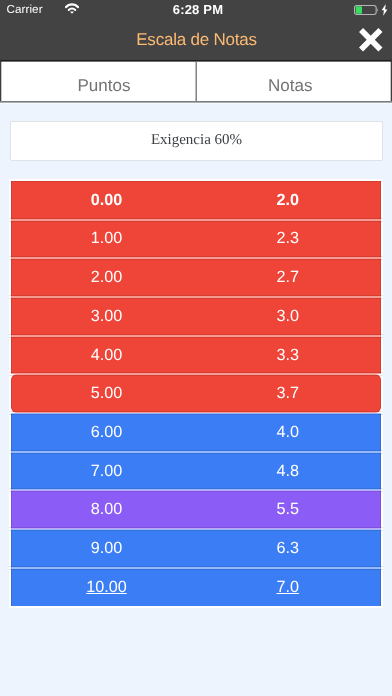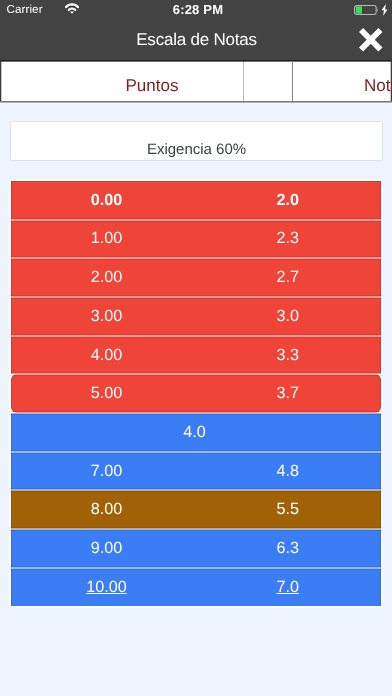--- a/index.html
+++ b/index.html
@@ -12,37 +12,37 @@
   .statusbar { position:absolute; top:0; left:0; width:392px; height:20px; background:#434343; color:#fff; }
   .sb-left { position:absolute; left:6.5px; top:-1px; height:20px; display:flex; align-items:center;gap:17px; }
   .sb-carrier { font-size:11.6px; letter-spacing:0.1px; }
   .wifi { margin-left:5px; display:block; margin-top:-1px; }
   .sb-center { position:absolute; left:4px; right:0; top:-0.5px; height:20px; display:flex; align-items:center; justify-content:center; font-size:13px; font-weight:bold; letter-spacing:0.2px; }
   .sb-right { position:absolute; right:0; top:0; width:60px; height:20px; }
   .bat { position:absolute; left:22px; top:5px; display:block; }
   .bolt { position:absolute; left:49px; top:3.6px; display:block; }
 
   
-  .navbar { position:absolute; top:20px; left:0; width:392px; height:40px; background:#434343; color:#ffffff;text-align:center; }
+  .navbar { position:absolute; top:20px; left:0; width:392px; height:40px; background:#434343; color:#fdba74;text-align:center; }
   .nav-title { position:absolute; left:1px; right:0; top:0; height:40px; display:flex; align-items:center; justify-content:center; font-size:17px; letter-spacing:-0.22px; }
   .close-btn { position:absolute; right:9.3px; top:8.3px; width:23.5px; height:23.5px; display:block; }
 
   
   .tabbar { position:absolute; top:60px; left:0; width:392px; height:41px; background:#fff;
             border-top:1px solid #1e1e1e; border-bottom:none; border-left:1px solid #3d3d3d; border-right:1px solid #3d3d3d; display:flex;
             box-shadow: inset 1px 0 rgba(0,0,0,0.22), inset -1px 0 rgba(0,0,0,0.22), inset 0 1px rgba(0,0,0,0.55); }
   .tabbar-underline { position:absolute; top:101px; left:0; width:392px; height:3px;
             background:linear-gradient(to bottom, #7c7e81 0, #7c7e81 1px, #a9abaf 1px, #a9abaf 2px, #f8fbfd 2px, #f8fbfd 3px); }
-  .tab { width:195px; display:flex; align-items:center; justify-content:center; font-size:17px; color:#7f1d1d; position:relative; flex:none; padding-top:9px;margin-left:48px; }
+  .tab { width:195px; display:flex; align-items:center; justify-content:center; font-size:17px; color:#737373; position:relative; flex:none; padding-top:9px; }
   .tab.left { padding-left:11px; box-shadow: inset -1px 0 rgba(0,0,0,0.26); }
   .tab.right { padding-right:8.5px; border-left:1px solid #83858a; width:196px; }
 
   
   .exig { position:absolute; left:9.8px; top:121px; width:373.4px; height:40px; padding-bottom:2px; background:#fff; border:1px solid #dfe3e8;
-          border-radius:2px; display:flex; align-items:flex-end; justify-content:center; font-size:15px; color:#3c4043; }
+          border-radius:2px; display:flex; align-items:center; justify-content:center; font-size:15px; color:#3c4043;font-family:Liberation Serif, serif; }
 
   .table { position:absolute; left:9.1px; top:179.2px; width:374px; background:#fff; padding:1.8px; }
   .row { height:38.68px; display:flex; align-items:center; color:#fff; font-size:16.2px; position:relative; box-shadow: inset 1px 0 rgba(0,0,0,0.12), inset -1px 0 rgba(0,0,0,0.12); }
   .row:first-child { box-shadow: inset 1px 0 rgba(0,0,0,0.12), inset -1px 0 rgba(0,0,0,0.12), inset 0 1px rgba(0,0,0,0.12); font-weight: bold; }
   .row:last-child { box-shadow: inset 1px 0 rgba(0,0,0,0.12), inset -1px 0 rgba(0,0,0,0.12), inset 0 -1px rgba(0,0,0,0.12); }
   .sep { position:absolute; left:0; right:0; height:4px; pointer-events:none;
          background:linear-gradient(to bottom, rgba(0,0,0,0.10) 0%, rgba(0,0,0,0.10) 25%, rgba(255,255,255,0.43) 25%, rgba(255,255,255,0.47) 50%, rgba(255,255,255,0.47) 75%, rgba(0,0,0,0.10) 75%, rgba(0,0,0,0.10) 100%); }
   
   
   
@@ -119,27 +119,28 @@
       </div>
       <div class="row" style="background: rgb(239, 69, 56);">
         <div class="cell c1">4.00</div>
         <div class="cell c2">3.3</div>
       </div>
       <div class="row" style="background: rgb(239, 69, 56); border-radius: 6px;">
         <div class="cell c1">5.00</div>
         <div class="cell c2">3.7</div>
       </div>
       <div class="row" style="background: rgb(59, 125, 245);">
+        <div class="cell c1">6.00</div>
         <div class="cell c2">4.0</div>
       </div>
       <div class="row" style="background: rgb(59, 125, 245);">
         <div class="cell c1">7.00</div>
         <div class="cell c2">4.8</div>
       </div>
-      <div class="row" style="background: #a16207;">
+      <div class="row" style="background: #8b5cf6;">
         <div class="cell c1">8.00</div>
         <div class="cell c2">5.5</div>
       </div>
       <div class="row" style="background: rgb(59, 125, 245);">
         <div class="cell c1">9.00</div>
         <div class="cell c2">6.3</div>
       </div>
       <div class="row" style="background: rgb(59, 125, 245); text-decoration: underline;">
         <div class="cell c1">10.00</div>
         <div class="cell c2">7.0</div>

